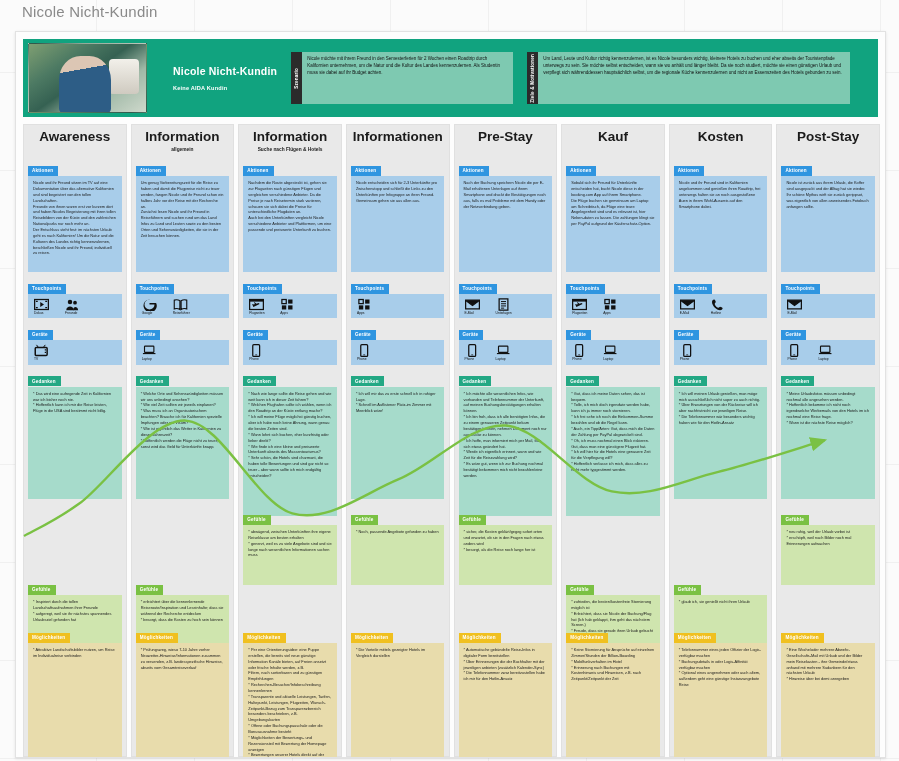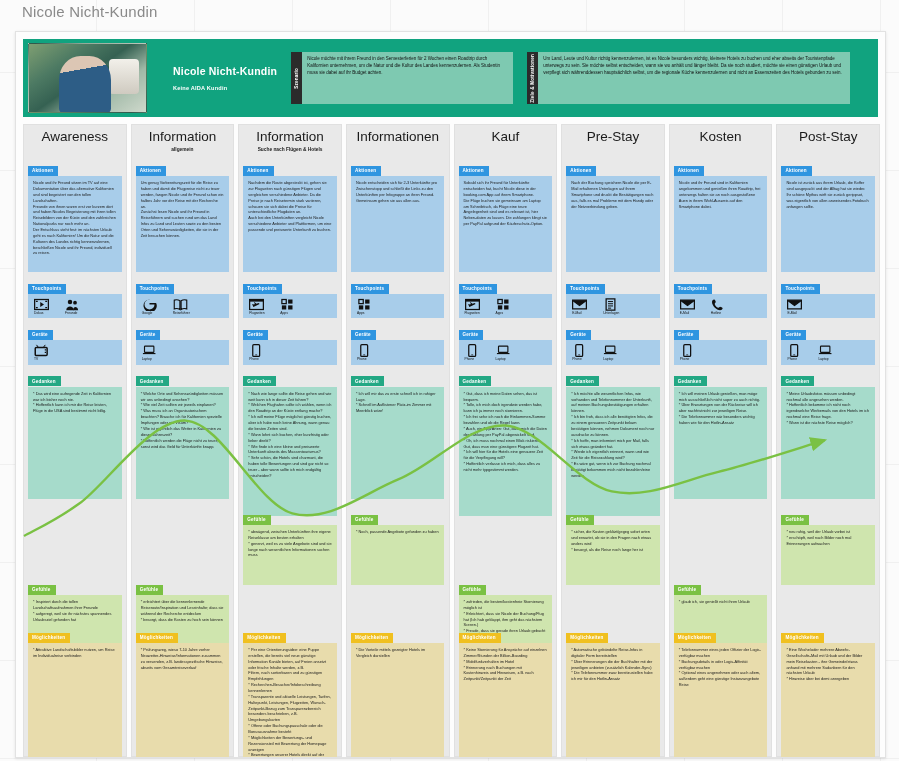--- a/index.html
+++ b/index.html
@@ -73,21 +73,21 @@
   
   #columns{
     position:absolute;left:7px;top:92px;right:5px;bottom:0;
     display:flex;gap:4px;
   }
   .journey-column{
     flex:1 1 0;background:#e9e9e9;border:1px solid #e0e0e0;
     display:flex;flex-direction:column;align-items:center;
     padding-top:5px;position:relative;
   }
-  .col-title{font-size:13.5px;font-weight:normal;color:#1b1b1b;text-align:right;line-height:1.05;}
+  .col-title{font-size:13.5px;font-weight:bold;color:#1b1b1b;text-align:right;line-height:1.05;}
   .col-sub{font-size:4.8px;font-weight:bold;color:#222;text-align:center;margin-top:3px;height:7px;}
   
   .card{width:92%;margin-top:4px;position:relative;}
   .card-label{
     display:inline-block;color:#fff;font-size:4.6px;font-weight:bold;
     padding:2.5px 5px 2.5px 4px;letter-spacing:.2px;
   }
   .card-body{
     font-size:3.9px;line-height:1.5;color:#1a1a1a;padding:4px 5px;
     white-space:pre-line;
@@ -246,20 +246,52 @@
         <div class="card c-blue"><div class="card-label">Geräte</div><div class="card-body icon-row" style="padding: 4px 6px 3px;"><div class="icon-cell"><svg width="15" height="13" viewBox="0 0 24 20" fill="#111">
                 <rect x="6" y="0.6" width="11" height="18.8" rx="1.6" fill="none" stroke="#111" stroke-width="2"></rect>
                 <rect x="10" y="16.4" width="3" height="1.2"></rect>
               </svg><div class="icon-cap">Phone</div></div></div></div>
         <div class="card c-green"><div class="card-label">Gedanken</div><div class="card-body" style="height: 104px;">* Ich will mir das zu erste schnell ich in ruhiger Lage.
 * Schnell im Auflistener Platz-im Zimmer mit Meerblick wäre!</div></div>
         <div class="card c-lgreen" style="position: absolute; left: 4%; top: 378px;"><div class="card-label">Gefühle</div><div class="card-body" style="height: 52px;">* Noch, passende Angebote gefunden zu haben</div></div>
         <div class="card c-orange" style="position: absolute; left: 4%; top: 496px;"><div class="card-label">Möglichkeiten</div><div class="card-body" style="height: 148px;">* Die Vorteile mittels gezeigter Hotels im Vergleich darstellen</div></div>
       </div>
       <div class="journey-column">
+        <div class="col-title">Pre-Stay</div>
+        <div class="col-sub"></div>
+        <div class="card c-blue"><div class="card-label">Aktionen</div><div class="card-body" style="height: 88px;">Nach der Buchung speichern Nicole die per E-Mail erhaltenen Unterlagen auf ihrem Smartphone und druckt die Bestätigungen noch aus, falls es mal Probleme mit dem Handy oder der Netzverbindung geben.</div></div>
+        <div class="card c-blue"><div class="card-label">Touchpoints</div><div class="card-body icon-row" style="padding: 4px 6px 3px;"><div class="icon-cell"><svg width="15" height="13" viewBox="0 0 24 20" fill="#111">
+                <rect x="1" y="3" width="22" height="14" fill="none" stroke="#111" stroke-width="2"></rect>
+                <path d="M1.8 4l10.2 7.6L22.2 4z" stroke="#111" stroke-width="2" fill="#111"></path>
+              </svg><div class="icon-cap">E-Mail</div></div><div class="icon-cell"><svg width="15" height="13" viewBox="0 0 24 20" fill="#111">
+                <rect x="5" y="1" width="14" height="18" fill="none" stroke="#111" stroke-width="2"></rect>
+                <rect x="8" y="4.5" width="8" height="1.6"></rect>
+                <rect x="8" y="8" width="8" height="1.6"></rect>
+                <rect x="8" y="11.5" width="8" height="1.6"></rect>
+                <rect x="8" y="15" width="5" height="1.6"></rect>
+              </svg><div class="icon-cap">Unterlagen</div></div></div></div>
+        <div class="card c-blue"><div class="card-label">Geräte</div><div class="card-body icon-row" style="padding: 4px 6px 3px;"><div class="icon-cell"><svg width="15" height="13" viewBox="0 0 24 20" fill="#111">
+                <rect x="6" y="0.6" width="11" height="18.8" rx="1.6" fill="none" stroke="#111" stroke-width="2"></rect>
+                <rect x="10" y="16.4" width="3" height="1.2"></rect>
+              </svg><div class="icon-cap">Phone</div></div><div class="icon-cell"><svg width="15" height="13" viewBox="0 0 24 20" fill="#111">
+                <rect x="4" y="3" width="15" height="10" rx="1" fill="none" stroke="#111" stroke-width="1.8"></rect>
+                <rect x="1.5" y="14" width="20" height="1.8"></rect>
+              </svg><div class="icon-cap">Laptop</div></div></div></div>
+        <div class="card c-green"><div class="card-label">Gedanken</div><div class="card-body" style="height: 121px;">* Ich möchte alle wesentlichen Infos, wie vorhanden und Telefonnummer der Unterkunft, auf meinen Buchungsbestätigungen erhalten können.
+* Ich bin froh, dass ich alle benötigten Infos, die zu einem genaueren Zeitpunkt bekam bestätigen können, nehmen Dokument noch nur ausdrucke zu können.
+* Ich hoffe, man informiert mich per Mail, falls sich etwas geändert hat.
+* Werde ich eigentlich erinnert, wann und wie Zeit für die Reisezahlung wird?
+* Es wäre gut, wenn ich zur Buchung nochmal bestätigt bekommen mich nicht bezahlen/eine werden.</div></div>
+        <div class="card c-lgreen" style="position: absolute; left: 4%; top: 378px;"><div class="card-label">Gefühle</div><div class="card-body" style="height: 52px;">* sicher, die Kosten geklärt/gegeg sofort orten und erwartet, ob sie in den Fragen nach etwas anders wird
+* besorgt, als die Reise noch lange her ist</div></div>
+        <div class="card c-orange" style="position: absolute; left: 4%; top: 496px;"><div class="card-label">Möglichkeiten</div><div class="card-body" style="height: 148px;">* Automatische gebündelte Reise-Infos in digitaler Form bereitstellen
+* Über Erinnerungen die der Buchhalter mit der jeweiligen anbieten (zusätzlich Kalender-Sync)
+* Die Telefonnummer zwar bereitzustellen habe ich mir für den Hotlin-Ansatz</div></div>
+      </div>
+      <div class="journey-column">
         <div class="col-title">Kauf</div>
         <div class="col-sub"></div>
         <div class="card c-blue"><div class="card-label">Aktionen</div><div class="card-body" style="height: 88px;">Sobald sich ihr Freund für Unterkünfte entscheiden hat, bucht Nicole diese in der booking.com App auf ihrem Smartphone.
 Die Flüge buchen sie gemeinsam am Laptop am Schreibtisch, da Flüge eine teure Angelegenheit sind und es relevant ist, hier Neben-daten zu lassen. Die zahlungen klingt sie per PayPal aufgrund der Käuferschutz-Option.</div></div>
         <div class="card c-blue"><div class="card-label">Touchpoints</div><div class="card-body icon-row" style="padding: 4px 6px 3px;"><div class="icon-cell"><svg width="15" height="13" viewBox="0 0 24 20" fill="#111">
                 <rect x="1" y="2" width="22" height="16" fill="none" stroke="#111" stroke-width="2"></rect>
                 <rect x="1" y="2" width="22" height="3.4"></rect>
                 <path d="M7 14l10-5-1.6-1.6-3.4 1.2-3-2.4-1.2.5 1.8 2.6-2 .8-1.6-1-.9.4z"></path>
               </svg><div class="icon-cap">Flugseiten</div></div><div class="icon-cell"><svg width="15" height="13" viewBox="0 0 24 20" fill="#111">
                 <rect x="3" y="2" width="7" height="6.6" fill="none" stroke="#111" stroke-width="2"></rect>
@@ -282,52 +314,20 @@
 * Ich will hier für die Hotels eine genauere Zeit für die Verpflegung will?
 * Hoffentlich verlasse ich mich, dass alles zu nicht mehr typgestimmt werden.</div></div>
         <div class="card c-lgreen" style="position: absolute; left: 4%; top: 448px;"><div class="card-label">Gefühle</div><div class="card-body" style="height: 52px;">* zufrieden, die besten/kostenfreie Stornierung möglich ist
 * Erleichtert, dass sie Nicole der Buchung/Flug hat (Ich hab geklappt, ihm geht das nächstem Screen.)
 * Freude, dass sie gerade ihren Urlaub gebucht hat</div></div>
         <div class="card c-orange" style="position: absolute; left: 4%; top: 496px;"><div class="card-label">Möglichkeiten</div><div class="card-body" style="height: 148px;">* Keine Stornierung für Ansprüche auf einzelnen Zimmer/Stunden der Billion-Boarding
 * Mobilfunkverhalten im Hotel
 * Erinnerung nach Buchungen mit Kostenhinweis und Hinweisen, z.B. nach Zeitpunkt/Zeitpunkt der Zeit</div></div>
       </div>
       <div class="journey-column">
-        <div class="col-title">Pre-Stay</div>
-        <div class="col-sub"></div>
-        <div class="card c-blue"><div class="card-label">Aktionen</div><div class="card-body" style="height: 88px;">Nach der Buchung speichern Nicole die per E-Mail erhaltenen Unterlagen auf ihrem Smartphone und druckt die Bestätigungen noch aus, falls es mal Probleme mit dem Handy oder der Netzverbindung geben.</div></div>
-        <div class="card c-blue"><div class="card-label">Touchpoints</div><div class="card-body icon-row" style="padding: 4px 6px 3px;"><div class="icon-cell"><svg width="15" height="13" viewBox="0 0 24 20" fill="#111">
-                <rect x="1" y="3" width="22" height="14" fill="none" stroke="#111" stroke-width="2"></rect>
-                <path d="M1.8 4l10.2 7.6L22.2 4z" stroke="#111" stroke-width="2" fill="#111"></path>
-              </svg><div class="icon-cap">E-Mail</div></div><div class="icon-cell"><svg width="15" height="13" viewBox="0 0 24 20" fill="#111">
-                <rect x="5" y="1" width="14" height="18" fill="none" stroke="#111" stroke-width="2"></rect>
-                <rect x="8" y="4.5" width="8" height="1.6"></rect>
-                <rect x="8" y="8" width="8" height="1.6"></rect>
-                <rect x="8" y="11.5" width="8" height="1.6"></rect>
-                <rect x="8" y="15" width="5" height="1.6"></rect>
-              </svg><div class="icon-cap">Unterlagen</div></div></div></div>
-        <div class="card c-blue"><div class="card-label">Geräte</div><div class="card-body icon-row" style="padding: 4px 6px 3px;"><div class="icon-cell"><svg width="15" height="13" viewBox="0 0 24 20" fill="#111">
-                <rect x="6" y="0.6" width="11" height="18.8" rx="1.6" fill="none" stroke="#111" stroke-width="2"></rect>
-                <rect x="10" y="16.4" width="3" height="1.2"></rect>
-              </svg><div class="icon-cap">Phone</div></div><div class="icon-cell"><svg width="15" height="13" viewBox="0 0 24 20" fill="#111">
-                <rect x="4" y="3" width="15" height="10" rx="1" fill="none" stroke="#111" stroke-width="1.8"></rect>
-                <rect x="1.5" y="14" width="20" height="1.8"></rect>
-              </svg><div class="icon-cap">Laptop</div></div></div></div>
-        <div class="card c-green"><div class="card-label">Gedanken</div><div class="card-body" style="height: 121px;">* Ich möchte alle wesentlichen Infos, wie vorhanden und Telefonnummer der Unterkunft, auf meinen Buchungsbestätigungen erhalten können.
-* Ich bin froh, dass ich alle benötigten Infos, die zu einem genaueren Zeitpunkt bekam bestätigen können, nehmen Dokument noch nur ausdrucke zu können.
-* Ich hoffe, man informiert mich per Mail, falls sich etwas geändert hat.
-* Werde ich eigentlich erinnert, wann und wie Zeit für die Reisezahlung wird?
-* Es wäre gut, wenn ich zur Buchung nochmal bestätigt bekommen mich nicht bezahlen/eine werden.</div></div>
-        <div class="card c-lgreen" style="position: absolute; left: 4%; top: 378px;"><div class="card-label">Gefühle</div><div class="card-body" style="height: 52px;">* sicher, die Kosten geklärt/gegeg sofort orten und erwartet, ob sie in den Fragen nach etwas anders wird
-* besorgt, als die Reise noch lange her ist</div></div>
-        <div class="card c-orange" style="position: absolute; left: 4%; top: 496px;"><div class="card-label">Möglichkeiten</div><div class="card-body" style="height: 148px;">* Automatische gebündelte Reise-Infos in digitaler Form bereitstellen
-* Über Erinnerungen die der Buchhalter mit der jeweiligen anbieten (zusätzlich Kalender-Sync)
-* Die Telefonnummer zwar bereitzustellen habe ich mir für den Hotlin-Ansatz</div></div>
-      </div>
-      <div class="journey-column">
         <div class="col-title">Kosten</div>
         <div class="col-sub"></div>
         <div class="card c-blue"><div class="card-label">Aktionen</div><div class="card-body" style="height: 88px;">Nicole und ihr Freund sind in Kalifornien angekommen und genießen ihren Roadtrip, frei unterwegs halten sie an noch ausgestoßene Auen in ihrem Wohl-Ausweis auf den Smartphone dabei.</div></div>
         <div class="card c-blue"><div class="card-label">Touchpoints</div><div class="card-body icon-row" style="padding: 4px 6px 3px;"><div class="icon-cell"><svg width="15" height="13" viewBox="0 0 24 20" fill="#111">
                 <rect x="1" y="3" width="22" height="14" fill="none" stroke="#111" stroke-width="2"></rect>
                 <path d="M1.8 4l10.2 7.6L22.2 4z" stroke="#111" stroke-width="2" fill="#111"></path>
               </svg><div class="icon-cap">E-Mail</div></div><div class="icon-cell"><svg width="15" height="13" viewBox="0 0 24 20" fill="#111">
                 <path d="M5 2c1.4 0 2.6 2.8 2.6 4 0 1-1.6 1.6-1.6 2.6 0 2.6 3.4 6.4 6 6.4 1 0 1.6-1.6 2.6-1.6 1.2 0 4 1.2 4 2.6 0 2-2.2 3-4 3C8.6 19 1.6 12 1.6 6 1.6 4 3 2 5 2z"></path>
               </svg><div class="icon-cap">Hotline</div></div></div></div>
         <div class="card c-blue"><div class="card-label">Geräte</div><div class="card-body icon-row" style="padding: 4px 6px 3px;"><div class="icon-cell"><svg width="15" height="13" viewBox="0 0 24 20" fill="#111">

